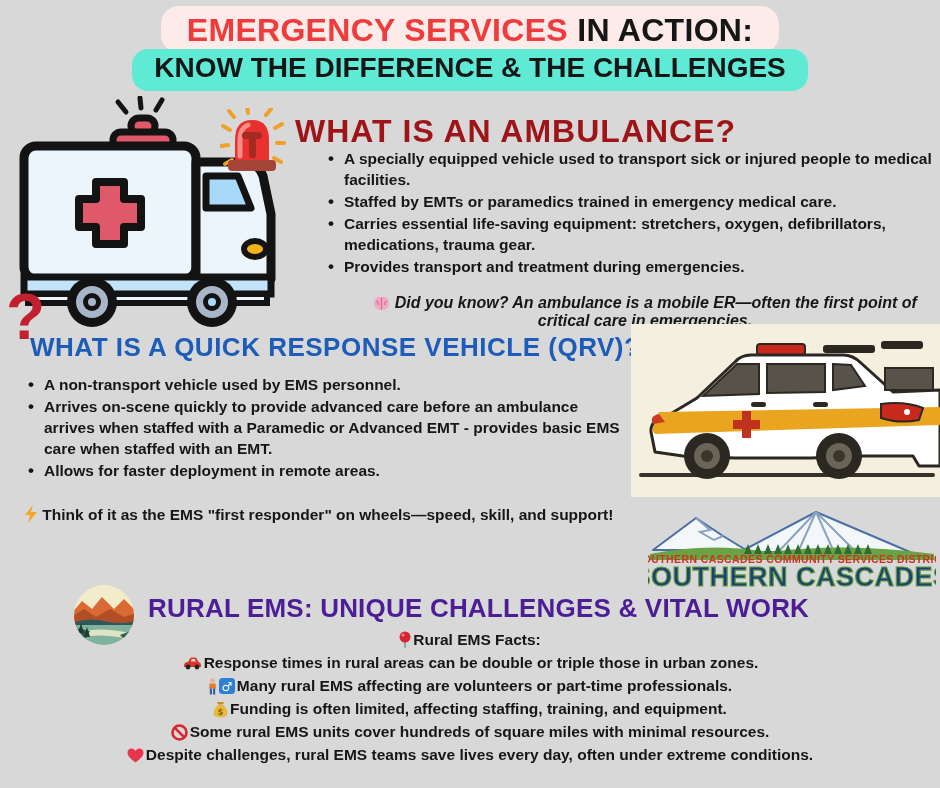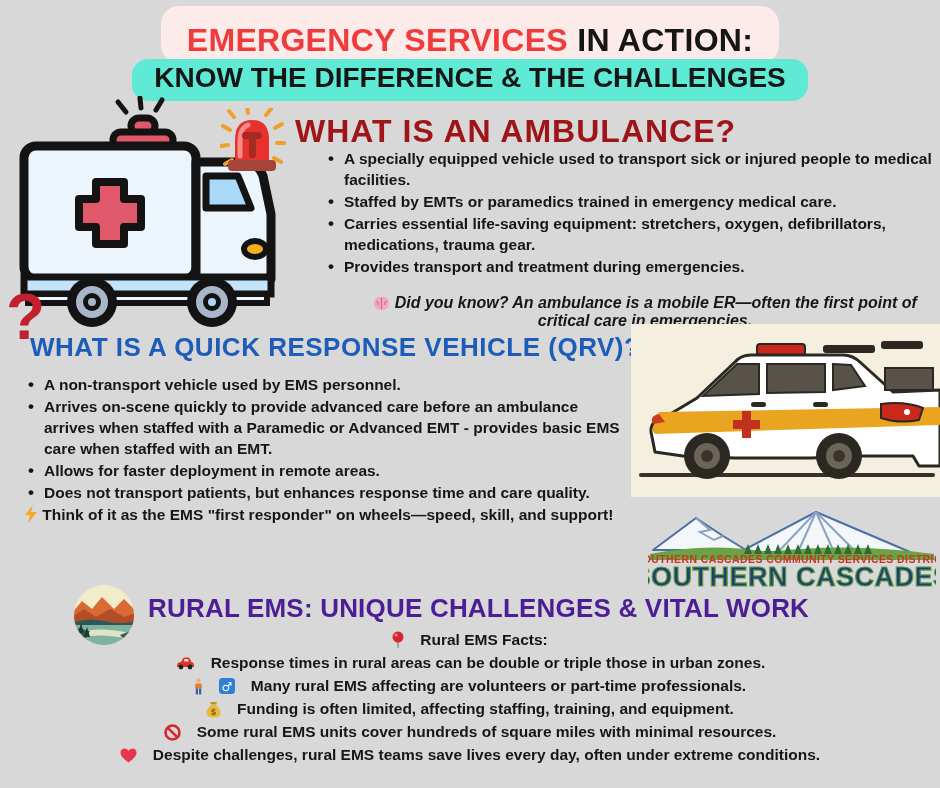--- a/index.html
+++ b/index.html
@@ -1,21 +1,21 @@
 <!DOCTYPE html>
 <html><head>
 <meta charset="utf-8">
 <style>
   html,body{margin:0;padding:0;}
   #canvas{position:relative;width:940px;height:788px;background:#d8d8d8;
     font-family:"Liberation Sans",sans-serif;overflow:hidden;color:#161616;}
 
   
   .title-wrap{position:absolute;top:6px;left:0;right:0;display:flex;flex-direction:column;align-items:center;}
-  .title-box1{background:#fcebe9;border-radius:18px;padding:16px 26px 4px;}
+  .title-box1{background:#fcebe9;border-radius:18px;padding:6px 26px 4px;}
   .title-line1{font-size:32px;font-weight:bold;letter-spacing:.3px;white-space:nowrap;}
   .title-red{color:#ef3b3b;} .title-dark{color:#161616;}
   .title-box2{background:#5eead4;border-radius:16px;padding:3px 22px 7px;margin-top:-4px;}
   .title-line2{font-size:28px;font-weight:bold;color:#161616;white-space:nowrap;}
 
   
   .amb-heading{position:absolute;left:295px;top:113px;font-size:32px;font-weight:bold;
     color:#9e1418;letter-spacing:1px;white-space:nowrap;}
   .qrv-heading{position:absolute;left:30px;top:332px;font-size:26px;font-weight:bold;
     color:#1d5cb8;letter-spacing:.5px;white-space:nowrap;}
@@ -30,21 +30,21 @@
   .amb-bullets{position:absolute;left:322px;top:148px;width:628px;}
   .qrv-bullets{position:absolute;left:22px;top:374px;width:600px;}
 
   .dyk{margin-top:17px;text-align:center;font-size:16px;font-weight:700;width:590px;margin-left:28px;font-style:italic;}
   .tip{position:absolute;left:24px;top:505px;width:608px;font-size:15.5px;font-weight:700;}
 
   .qmark{position:absolute;left:6px;top:285px;font-size:64px;font-weight:800;color:#c2202e;line-height:1;}
 
   
   .facts{position:absolute;left:0;right:0;top:631px;}
-  .fact-line{display:flex;justify-content:center;align-items:center;gap:16px;
+  .fact-line{display:flex;justify-content:center;align-items:center;gap:2px;
     font-size:15.5px;font-weight:700;color:#161616;margin-bottom:5px;line-height:18px;}
 
   .icon{display:inline-block;vertical-align:-3px;}
   .abs{position:absolute;}
 </style>
 </head>
 <body>
 
 <div id="canvas">
 
@@ -124,21 +124,20 @@
   </div>
 
   <div class="qmark">?</div>
   <div class="qrv-heading">WHAT IS A QUICK RESPONSE VEHICLE (QRV)?</div>
 
   <div class="qrv-bullets">
     <ul class="blist">
       <li>A non-transport vehicle used by EMS personnel.</li>
       <li>Arrives on-scene quickly to provide advanced care before an ambulance arrives when staffed with a Paramedic or Advanced EMT - provides basic EMS care when staffed with an EMT.</li>
       <li>Allows for faster deployment in remote areas.</li>
-      <li>Does not transport patients, but enhances response time and care quality.</li>
     </ul>
   </div>
 
   <div class="tip">
     <svg class="icon" width="14" height="18" viewBox="0 0 14 18">
       <polygon points="9,0 1,10 6,10 4,18 13,7 7,7" fill="#f5a623"></polygon>
     </svg>
     <span>Think of it as the EMS "first responder" on wheels—speed, skill, and support!</span>
   </div>
 

